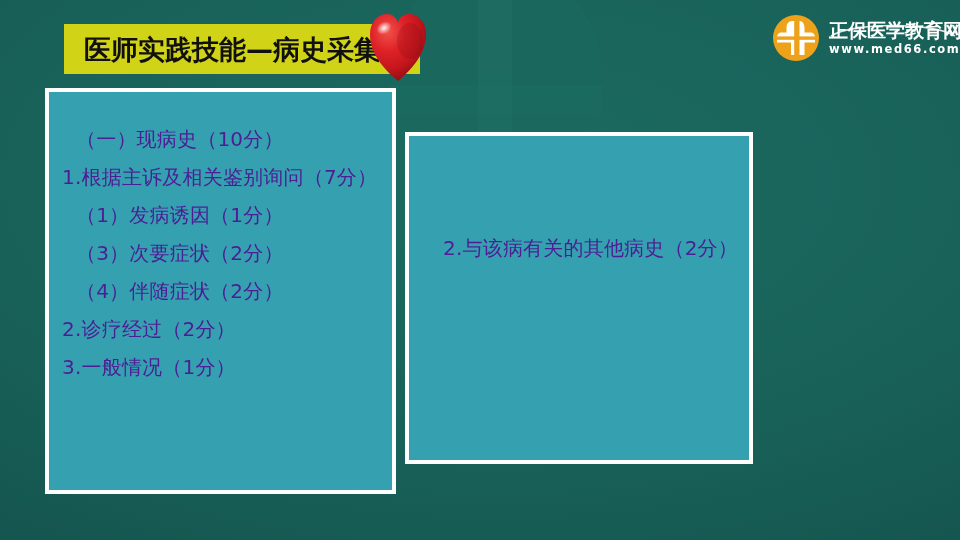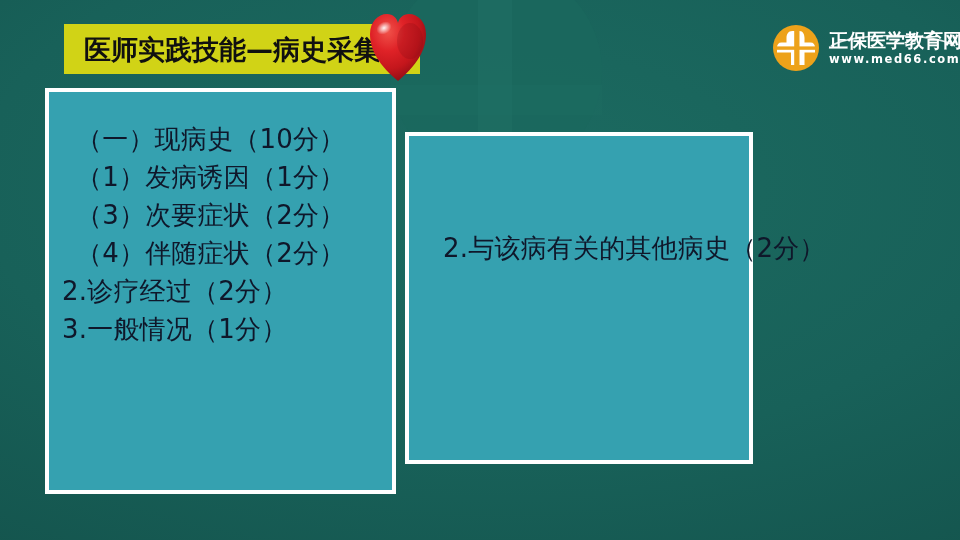--- a/index.html
+++ b/index.html
@@ -112,35 +112,35 @@
     left: 0;
     right: 0;
     padding: 0 10px;
     box-sizing: border-box;
   }
   .box-left .box-inner { top: 28px; }
   .box-right .box-inner { top: 93px; }
 
   .line {
     font-family: "DejaVu Sans", "Liberation Sans", sans-serif;
-    color: #0f172a;
-    font-size: 26px;
+    color: #4c1d95;
+    font-size: 20px;
     line-height: 38px;
     white-space: nowrap;
     letter-spacing: .2px;
   }
   .ind-0 { padding-left: 3px; }
   .ind-1 { padding-left: 17px; }
   .ind-2 { padding-left: 24px; }
 
   
   .logo {
     position: absolute;
     left: 772px;
-    top: 22px;
+    top: 12px;
     width: 180px;
     height: 52px;
     display: flex;
     align-items: center;
     z-index: 6;
   }
   .logo-mark {
     position: relative;
     width: 48px;
     height: 48px;
@@ -212,20 +212,21 @@
       </defs>
       <path d="M30 70 C6 50 2 34 2 23 C2 11 10 3 19 3 C25 3 29 7 30 12 C31 7 35 3 41 3 C50 3 58 11 58 23 C58 34 54 50 30 70 Z" fill="url(#hg)"></path>
       <ellipse cx="16" cy="17" rx="8" ry="6" fill="url(#hgl)" transform="rotate(-32 16 17)"></ellipse>
       <ellipse cx="42" cy="30" rx="13" ry="18" fill="#7d0a11" opacity=".22"></ellipse>
     </svg>
   </div>
 
   <div class="box box-left">
     <div class="box-inner">
       <div class="line ind-1">（一）现病史（10分）</div>
+      <div class="line ind-0">1.根据主诉及相关鉴别询问（7分）</div>
       <div class="line ind-1">（1）发病诱因（1分）</div>
       <div class="line ind-1">（3）次要症状（2分）</div>
       <div class="line ind-1">（4）伴随症状（2分）</div>
       <div class="line ind-0">2.诊疗经过（2分）</div>
       <div class="line ind-0">3.一般情况（1分）</div>
     </div>
   </div>
 
   <div class="box box-right">
     <div class="box-inner">

